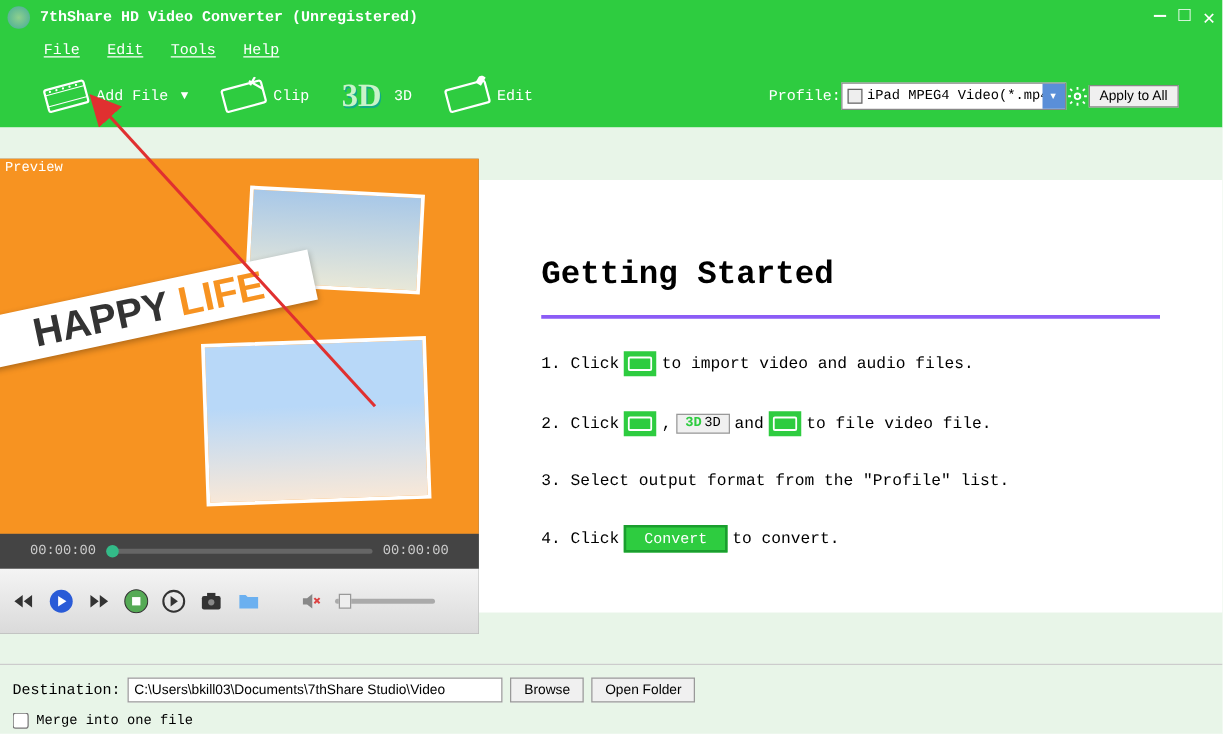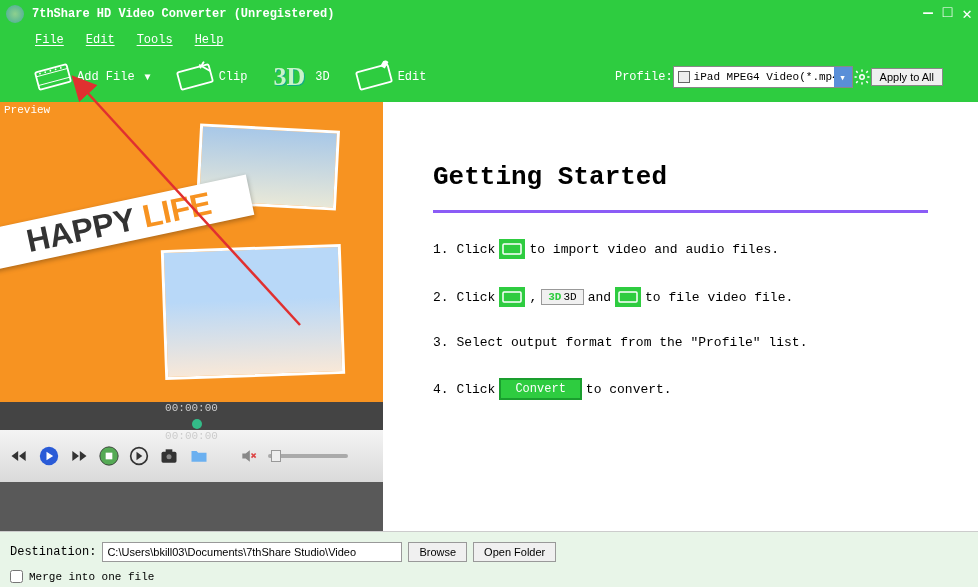--- a/index.html
+++ b/index.html
@@ -22,30 +22,30 @@
 .tb-btn .ico { width: 36px; height: 26px; position: relative; }
 .tb-3d { font-family: serif; font-size: 26px; font-weight: bold; color: #c9f3c9; text-shadow: 1px 1px 0 #1a8; margin-right: 4px; }
 .tb-dropdown-arrow { font-size: 10px; margin-left: 4px; }
 .profile-section { margin-left: auto; display: flex; align-items: center; gap: 0; }
 .profile-select { background: white; border: 1px solid #888; height: 22px; width: 180px; display: flex; align-items: center; padding: 0 4px; font-size: 11px; color: #000; position: relative; }
 .profile-select .sq { width: 12px; height: 12px; border: 1px solid #666; margin-right: 4px; background: #eee; }
 .profile-select .dd { position: absolute; right: 0; top: 0; height: 100%; width: 18px; background: #5a8fd8; display: flex; align-items: center; justify-content: center; color: white; }
 .gear { width: 18px; height: 18px; cursor: pointer; }
 .apply-btn { background: #f0f0f0; border: 1px solid #888; padding: 2px 8px; color: #000; cursor: pointer; font-size: 11px; }
 
-.main { display: flex; height: 429px; background: #e8f5e8; }
+.main { display: flex; height: 429px; background: #e8f5e8; align-items: center; }
 .preview-panel { width: 383px; background: #595959; position: relative; }
 .preview-label { position: absolute; top: 2px; left: 4px; color: white; font-size: 11px; z-index: 2; }
 .preview-area { width: 100%; height: 300px; background: #f79321; position: relative; overflow: hidden; }
 .banner { position: absolute; background: white; transform: rotate(-12deg); padding: 2px 40px; font-family: Arial; font-weight: 900; font-size: 32px; left: -15px; top: 100px; color: #333; box-shadow: 0 2px 5px rgba(0,0,0,.3); }
 .banner .orange { color: #f79321; }
 .thumb { position: absolute; border: 3px solid white; }
 .thumb1 { width: 140px; height: 80px; top: 25px; right: 45px; background: linear-gradient(#a8c8e8, #e8e8d8); transform: rotate(3deg); }
 .thumb2 { width: 180px; height: 130px; bottom: 25px; right: 40px; background: linear-gradient(#b8d8f8 40%, #f8e8d8); transform: rotate(-2deg); }
-.timeline { height: 28px; background: #444; display: flex; align-items: center; padding: 0 24px; color: #ccc; font-size: 11px; gap: 8px; flex-direction: column; }
+.timeline { height: 28px; background: #444; display: flex; align-items: center; padding: 0 24px; color: #ccc; font-size: 11px; gap: 8px; }
 .timeline .track { flex: 1; height: 4px; background: #666; border-radius: 2px; position: relative; }
 .timeline .track .dot { position: absolute; width: 10px; height: 10px; background: #3b8; border-radius: 50%; top: -3px; left: 0; }
 .controls { height: 52px; background: linear-gradient(#f4f4f4, #dadada); display: flex; align-items: center; padding: 0 8px; gap: 8px; }
 .ctrl-btn { width: 22px; height: 22px; display: flex; align-items: center; justify-content: center; cursor: pointer; }
 .ctrl-btn svg { width: 20px; height: 20px; }
 .vol-slider { width: 80px; height: 4px; background: #aaa; border-radius: 2px; position: relative; }
 .vol-slider .thumb-v { position: absolute; width: 10px; height: 12px; background: #eee; border: 1px solid #999; top: -4px; left: 3px; }
 
 .content-panel { flex: 1; background: white; padding: 60px 50px 20px 50px; font-family: "Courier New", monospace; }
 .content-panel h1 { font-size: 26px; font-weight: bold; border-bottom: 3px solid #8b5cf6; padding-bottom: 18px; margin-bottom: 26px; }

